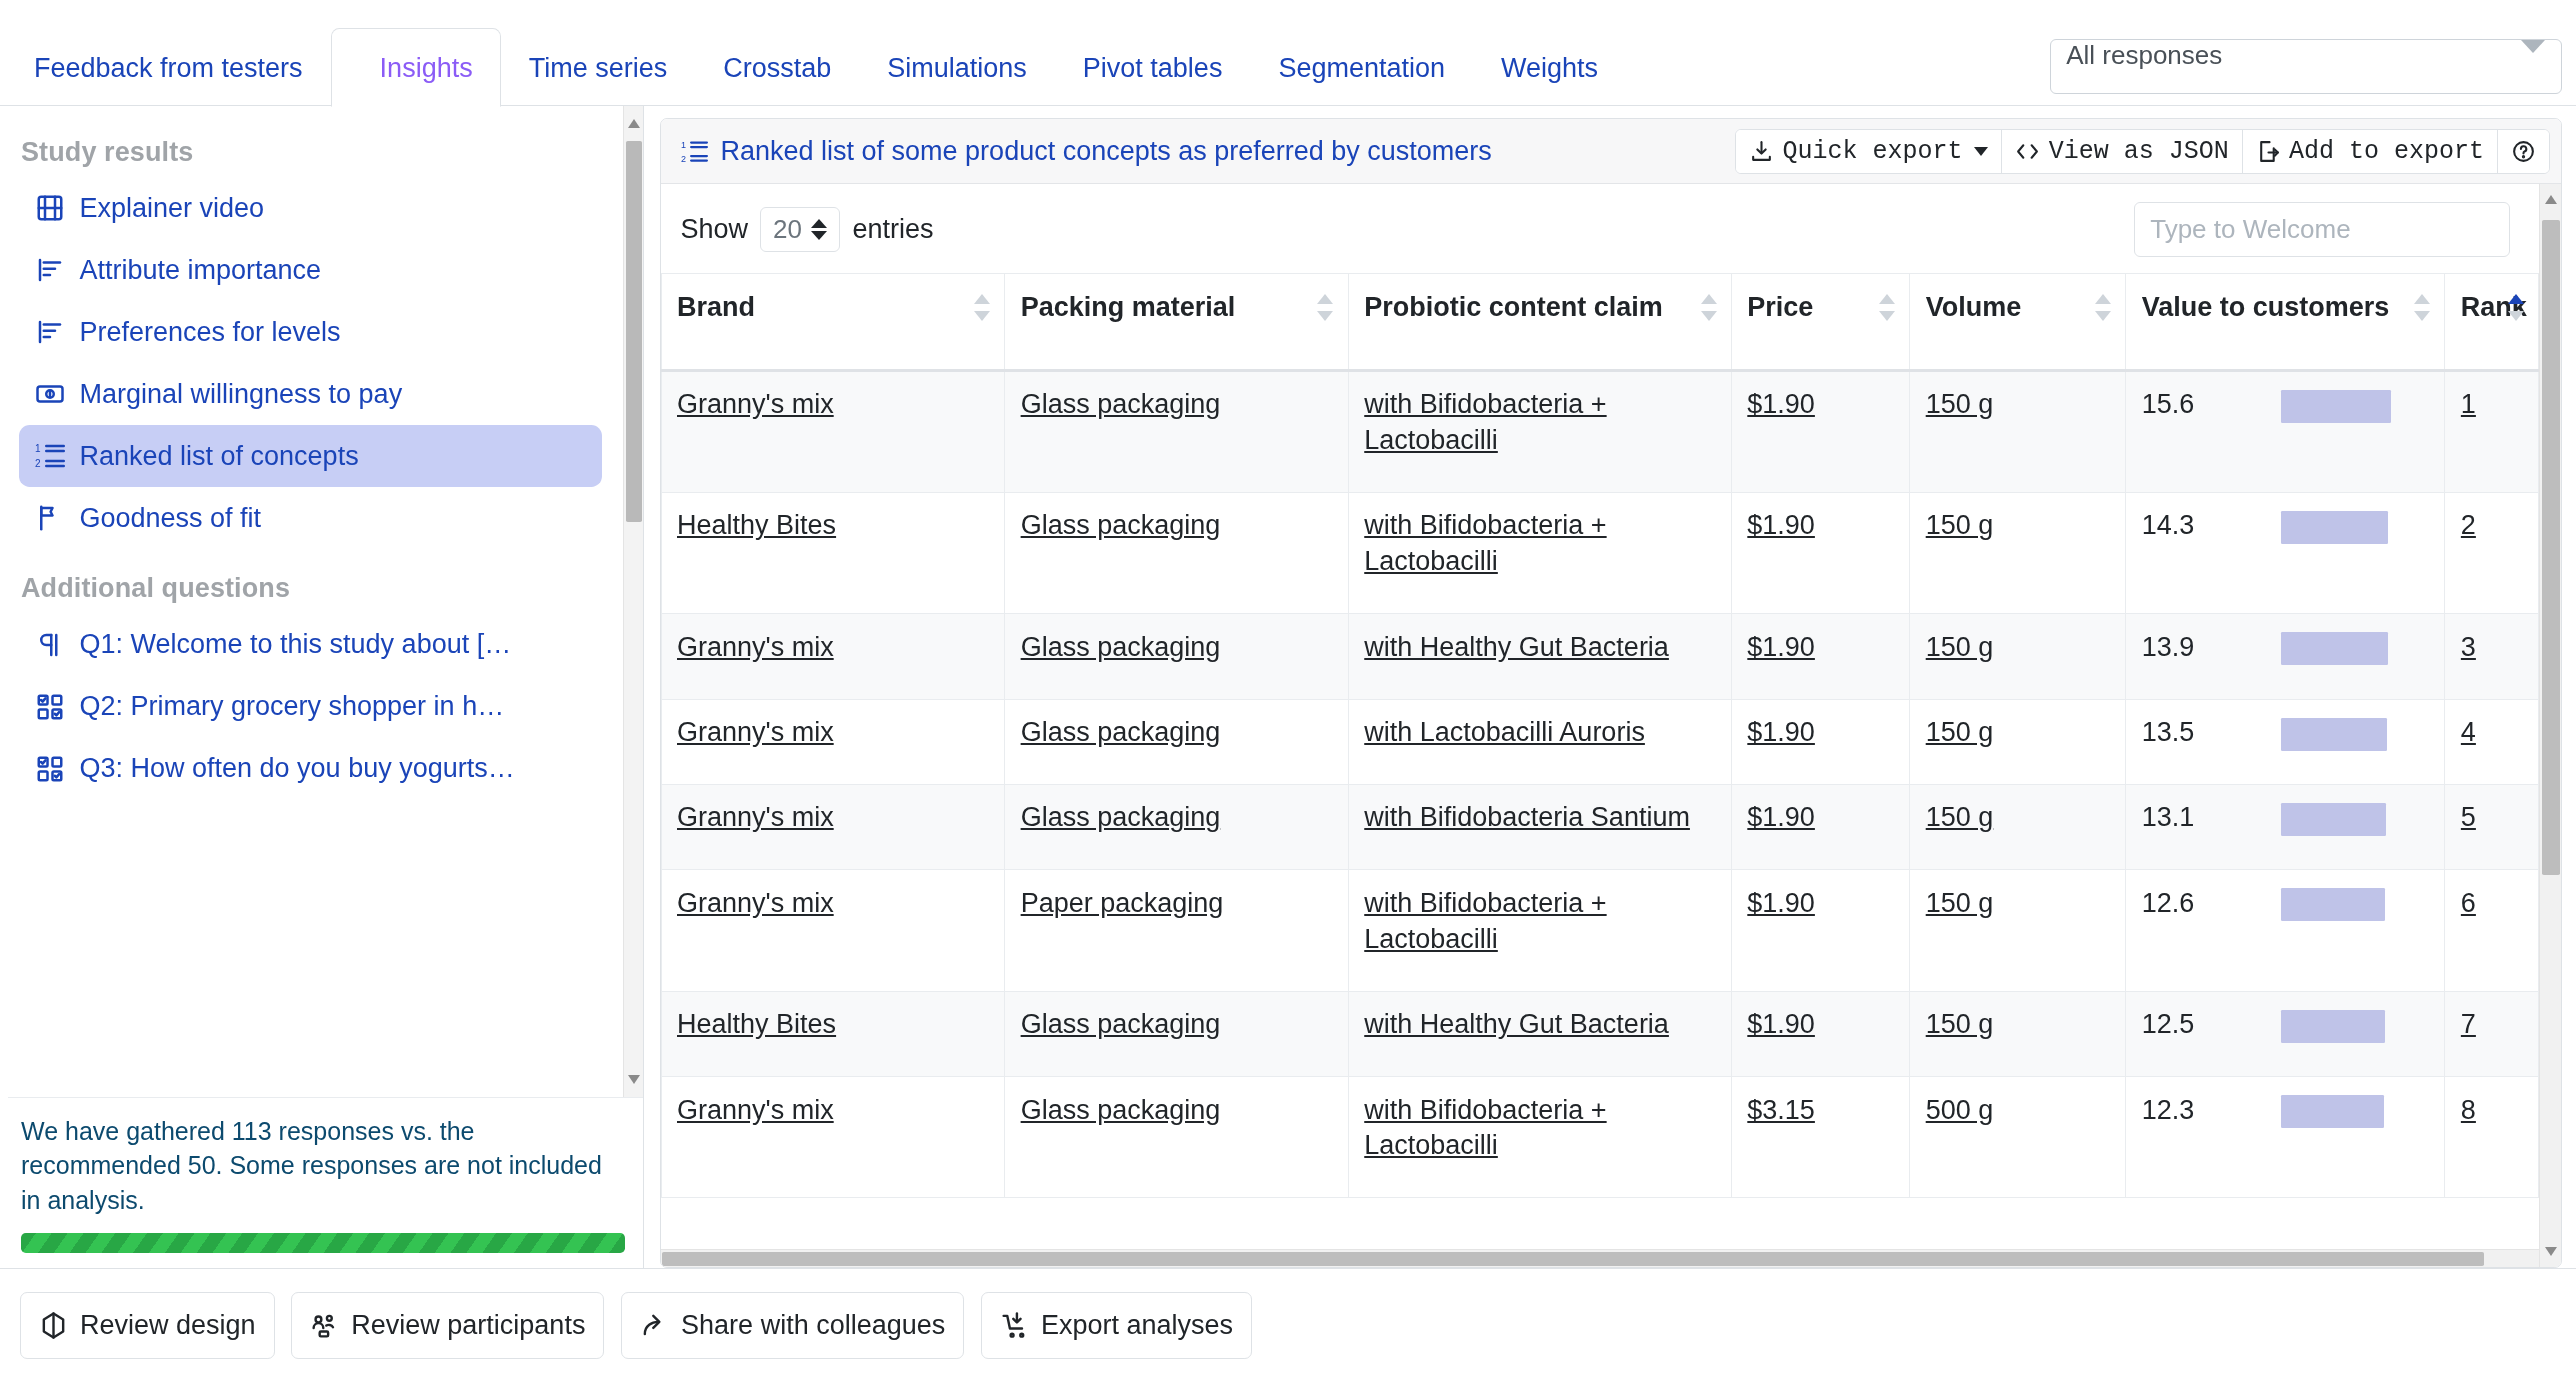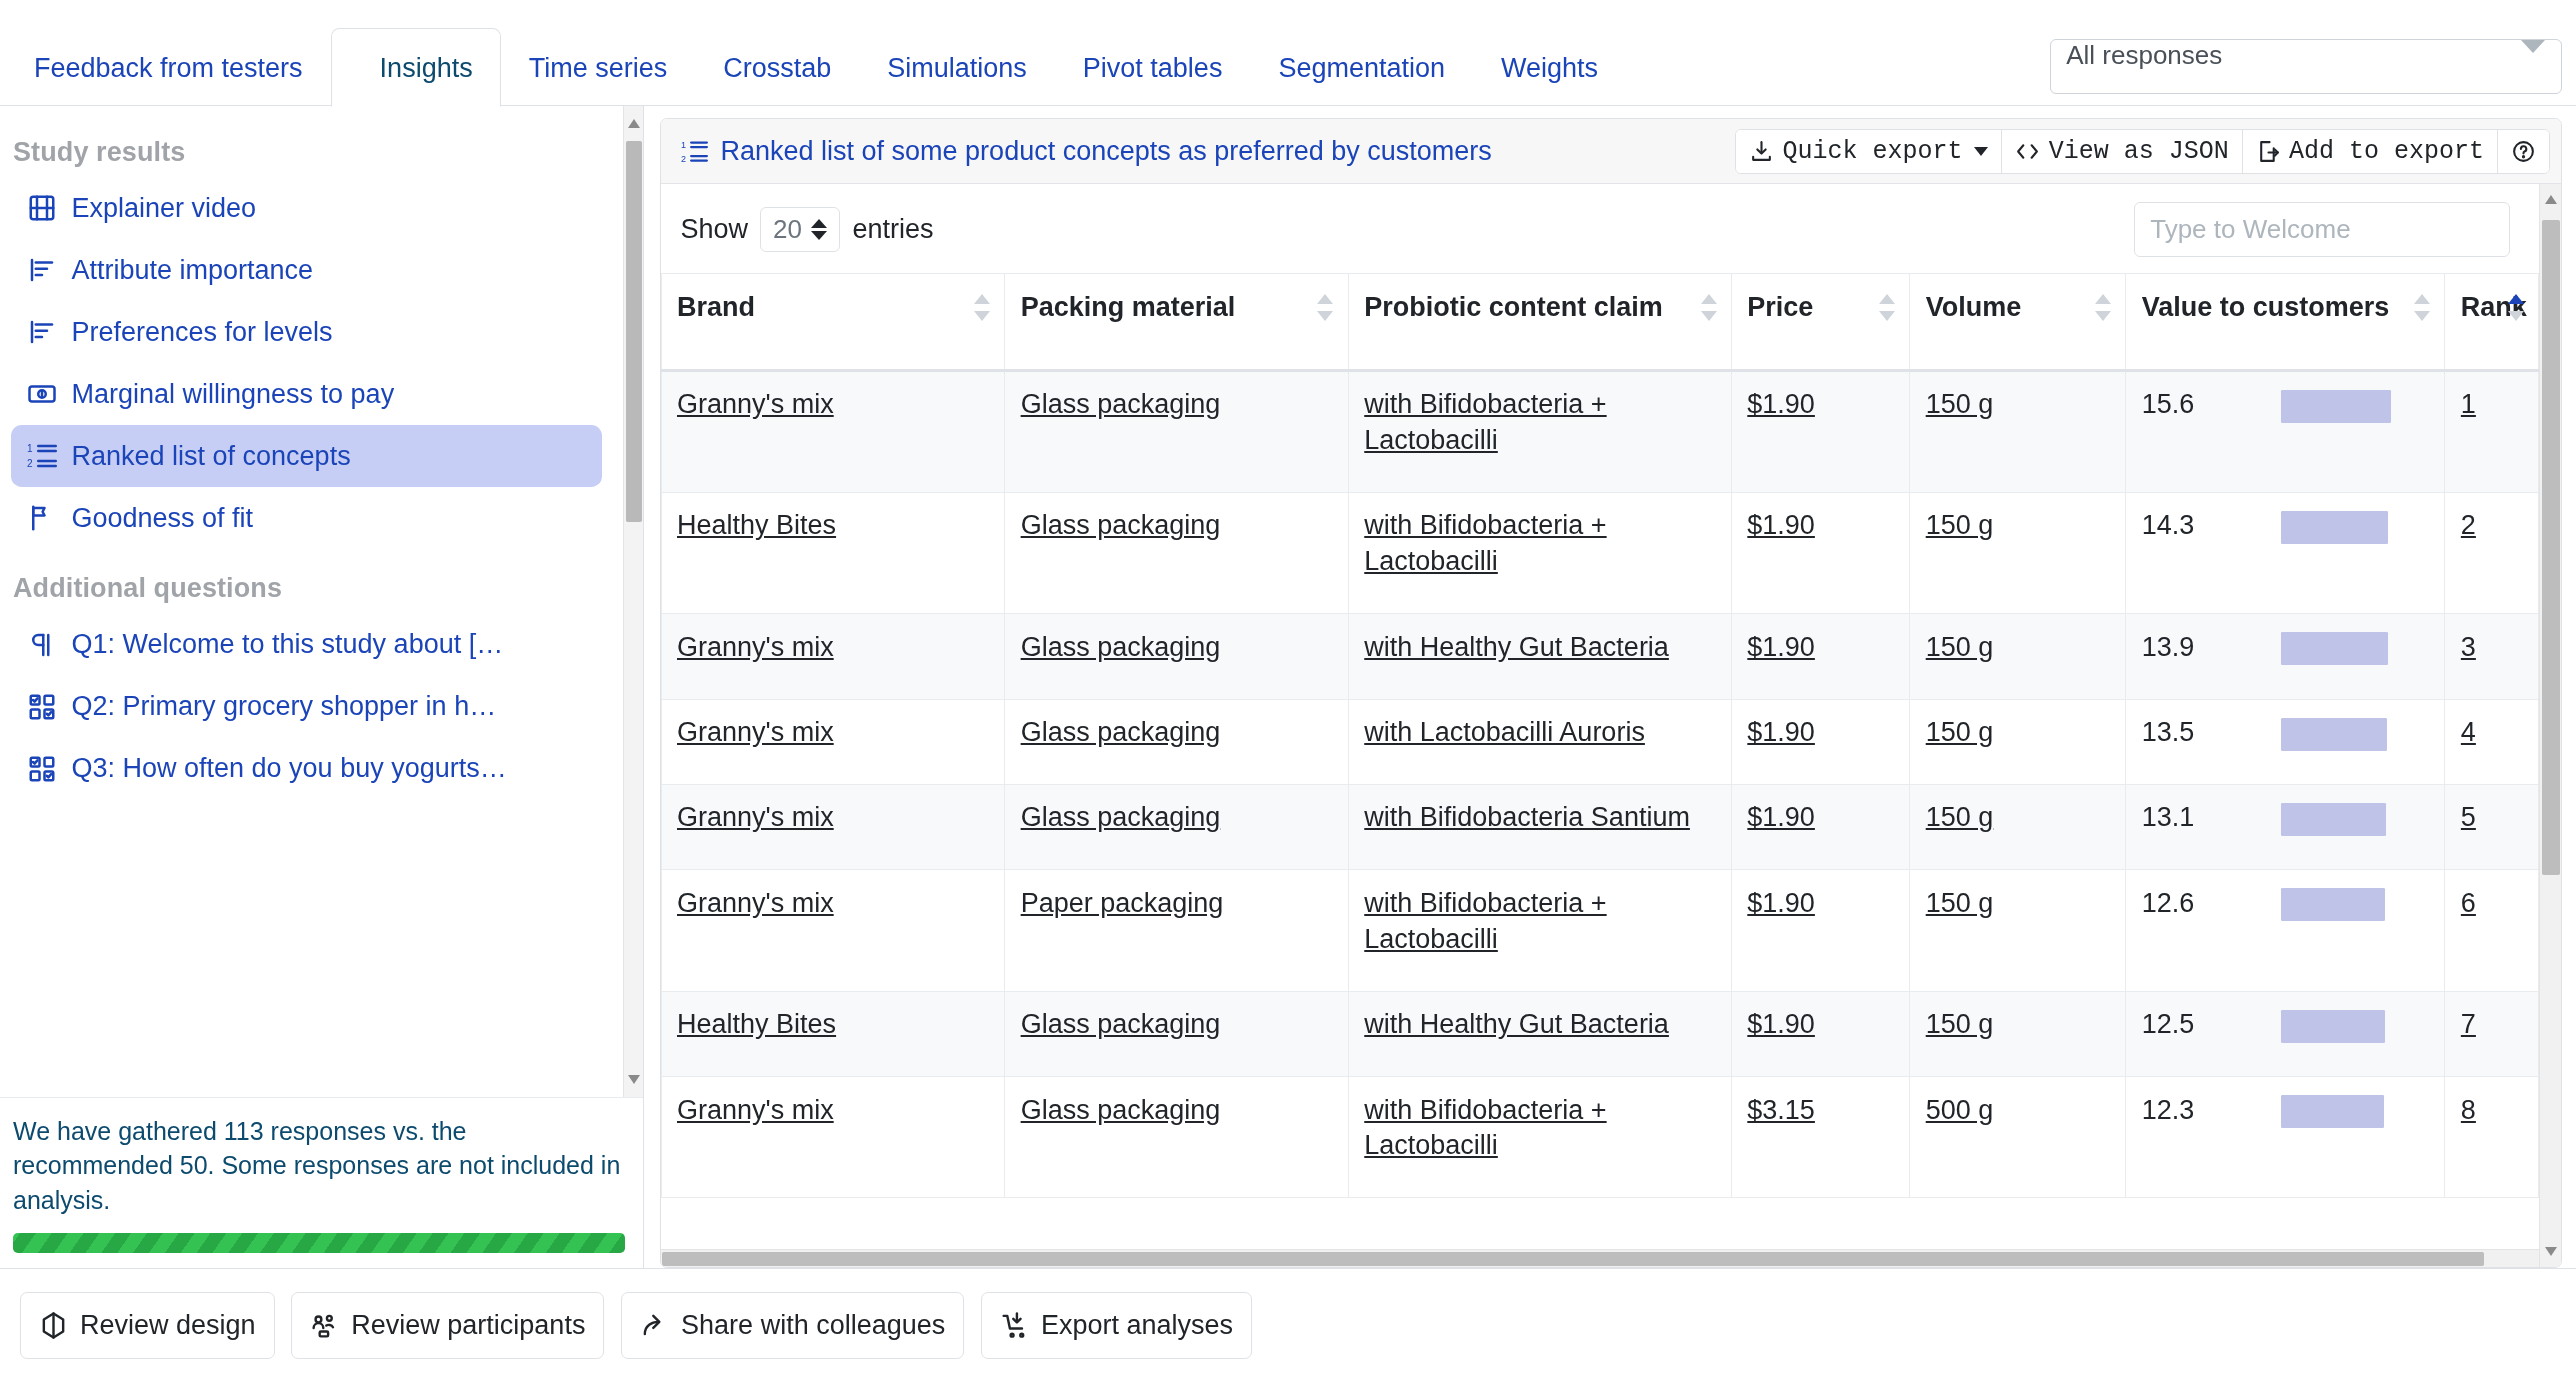--- a/index.html
+++ b/index.html
@@ -32,21 +32,21 @@
     white-space: nowrap;
     border: 1.8px solid transparent;
     border-radius: 8.3px 8.3px 0 0;
     margin-bottom: -1.8px;
     cursor: pointer;
   }
   .tab.active {
     border-color: #dee2e6;
     border-bottom-color: #ffffff;
     background: #ffffff;
-    color: #0c4a6e;
+    color: #8b5cf6;
     padding-left: 48px;
   }
   .resp-select {
     position: absolute; right: 14.3px; bottom: 10.7px;
     width: 512px; height: 55px;
     border: 1.8px solid #ced4da; border-radius: 6px;
     background:#fff;
     display:flex; align-items:flex-start; padding: 0 15.5px;
     color:#495057; font-size: 26px;
     cursor: pointer;
@@ -62,20 +62,21 @@
   
   .body { flex:1; display:flex; min-height:0; }
 
   
   .sidebar {
     width: 644px; flex: 0 0 644px;
     border-right: 1.8px solid #dee2e6;
     display:flex; flex-direction:column;
     min-height:0;
     background:#fff;
+    padding-left:8px;
   }
   .side-scroll {
     flex: 1 1 auto; min-height:0;
     position:relative; overflow:hidden;
     padding: 16.7px 0 0 0;
   }
   .side-inner { padding-right: 24px; }
   .side-head {
     color:#a0a4a8; font-size:27px; font-weight:700;
     padding: 14.3px 0 9.5px 13px;

